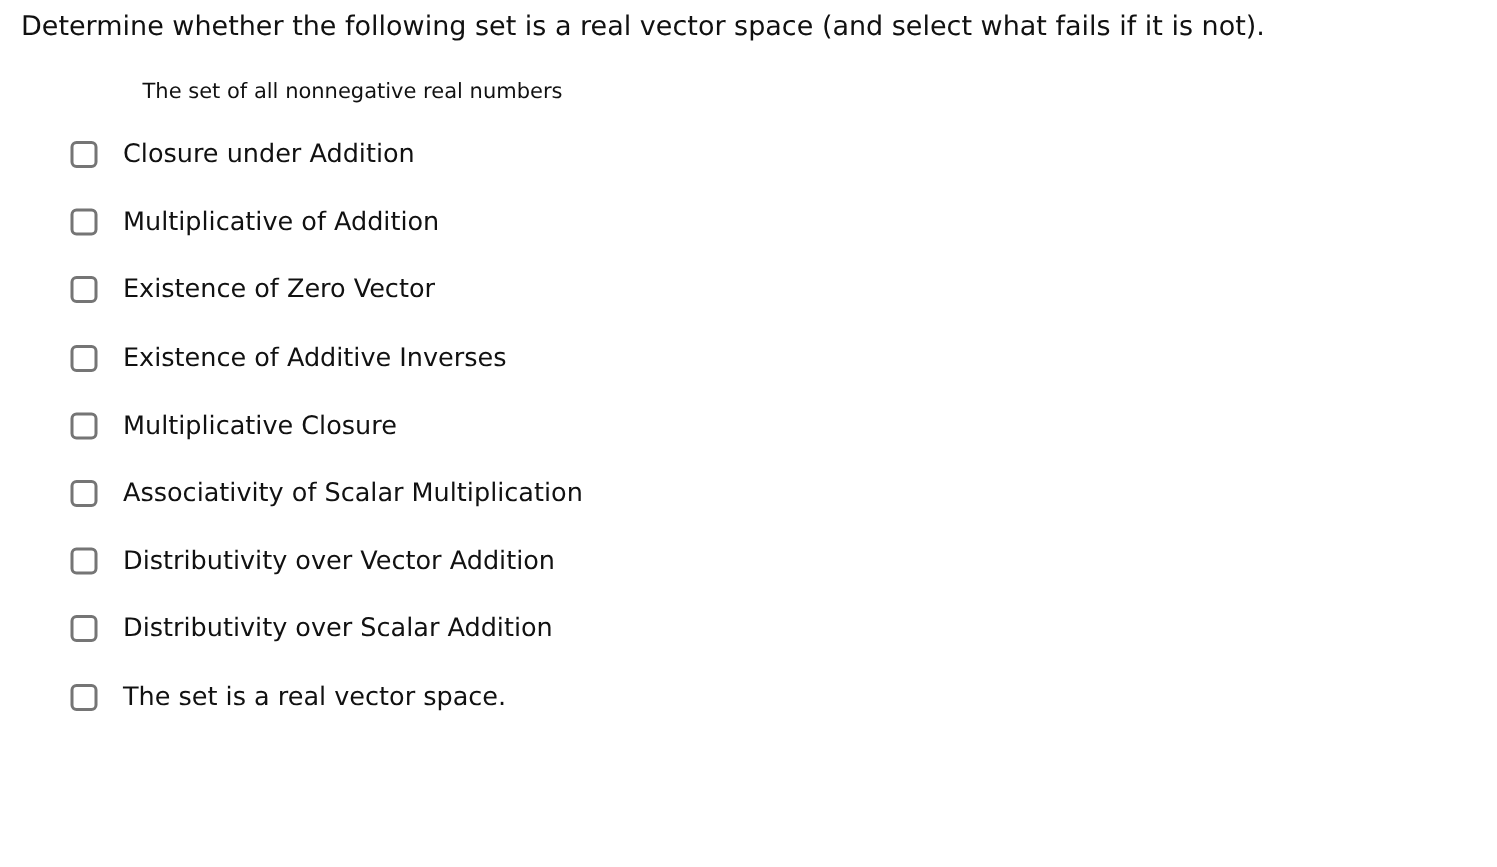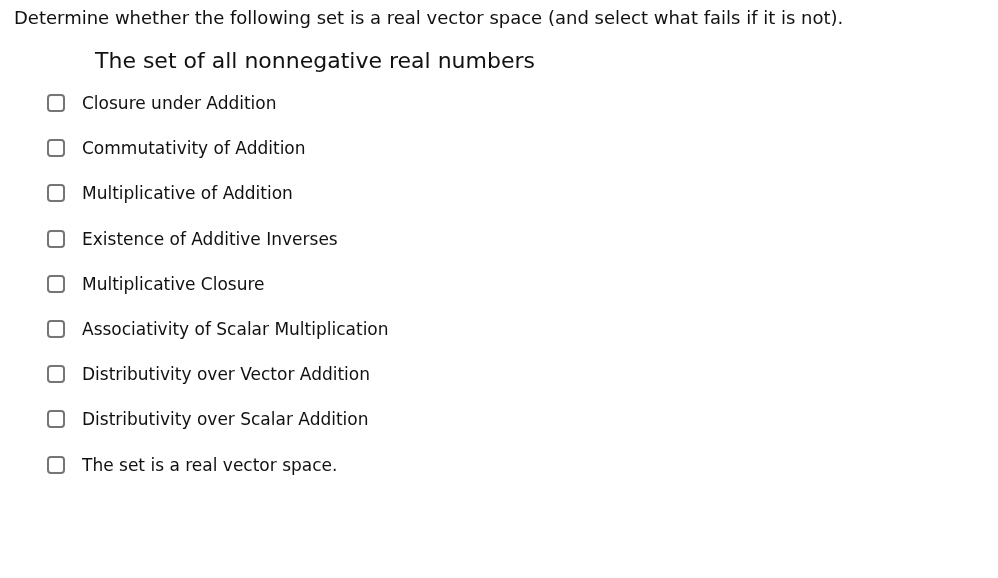--- a/index.html
+++ b/index.html
@@ -18,21 +18,21 @@
     height: 578px;
   }
   .title {
     margin: 7px 12px 0 14px;
     font-size: 18px;
     line-height: 22px;
     white-space: nowrap;
   }
   .subtitle {
     margin: 21px 0 0 95px;
-    font-size: 22px;
+    font-size: 14px;
     line-height: 22px;
     white-space: nowrap;
   }
   .options {
     margin: 22px 0 0 47px;
     display: flex;
     flex-direction: column;
     gap: 27.2px;
   }
   .option-row {
@@ -70,30 +70,30 @@
   <div class="subtitle">The set of all nonnegative real numbers</div>
 
   <div class="options">
 
     <div class="option-row">
       <input type="checkbox" style="">
       <span class="option-label">Closure under Addition</span>
     </div>
 
 
-    <div class="option-row">
-      <input type="checkbox" style="">
-      <span class="option-label">Commutativity of Addition</span>
-    </div>
 
     <div class="option-row">
       <input type="checkbox" style="">
       <span class="option-label">Multiplicative of Addition</span>
     </div>
 
+    <div class="option-row">
+      <input type="checkbox" style="">
+      <span class="option-label">Existence of Zero Vector</span>
+    </div>
 
     <div class="option-row">
       <input type="checkbox" style="">
       <span class="option-label">Existence of Additive Inverses</span>
     </div>
 
     <div class="option-row">
       <input type="checkbox" style="">
       <span class="option-label">Multiplicative Closure</span>
     </div>

